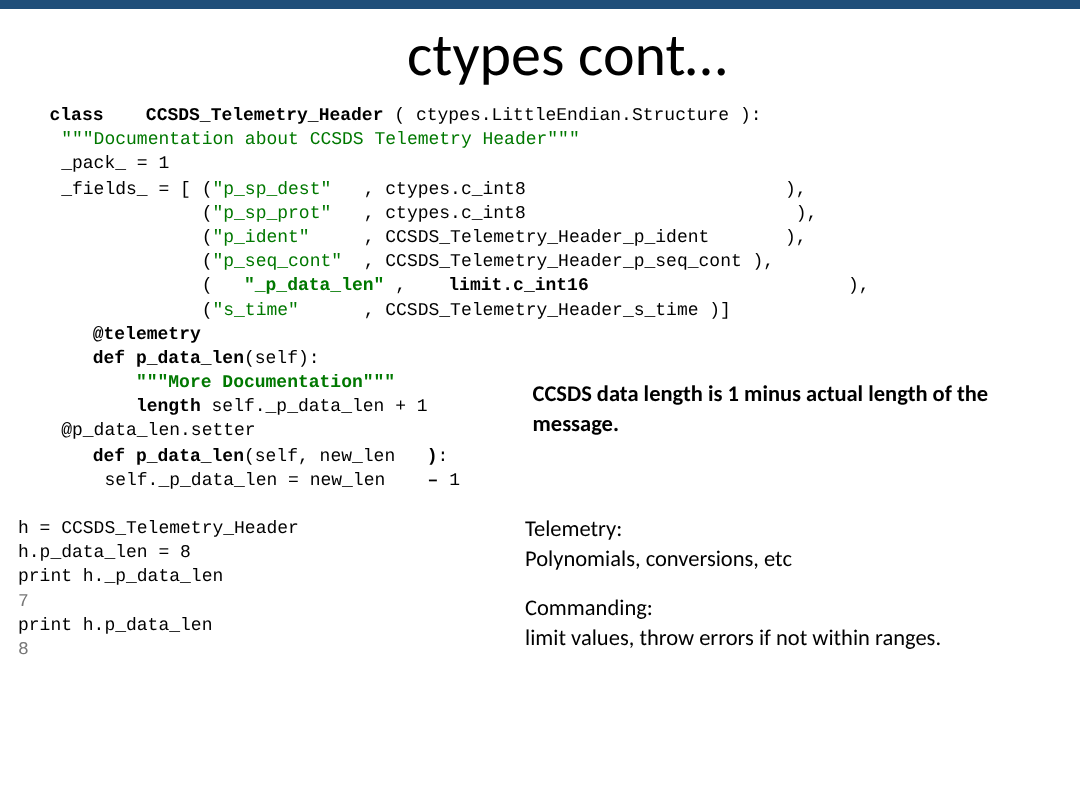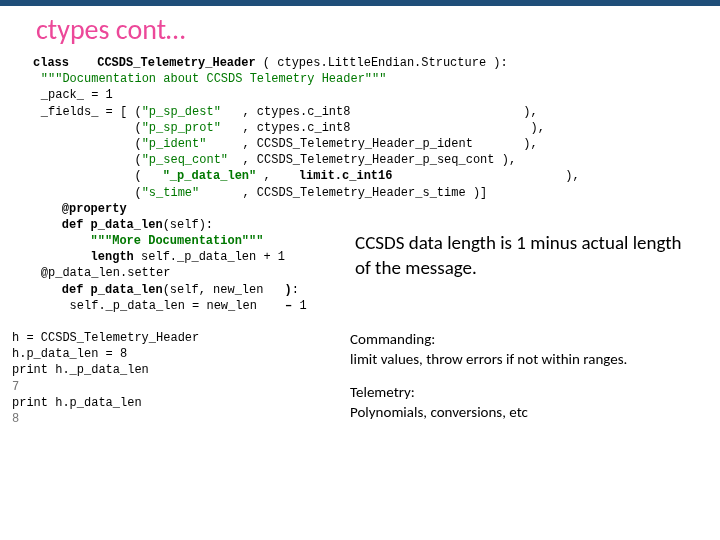--- a/index.html
+++ b/index.html
@@ -10,24 +10,25 @@
     font-family: Calibri, Arial, sans-serif;
     position: relative;
     overflow: hidden;
   }
   .topbar {
     width: 100%;
     height: 6px;
     background: #1f4e79;
   }
   .title {
-    font-size: 28px;
-    color: #ec4899;
+    font-size: 40px;
+    color: #000000;
     padding: 6px 0 8px 36px;
     font-weight: 400;
+    text-align: center;
   }
   .code-block {
     font-family: "Courier New", monospace;
     font-size: 12px;
     line-height: 1.35;
     padding: 0 12px 0 12px;
     white-space: pre;
     color: #000;
   }
   .code-block .kw { font-weight: bold; margin-left: 21px; }
@@ -44,65 +45,66 @@
     flex: 1;
     padding-right: 20px;
     font-size: 15px;
     color: #000;
     line-height: 1.3;
   }
   .annotations p { margin-bottom: 14px; }
   .ann-top {
     position: absolute;
     left: 355px;
-    top: 231px;
+    top: 254px;
     width: 340px;
-    font-size: 19px;
+    font-size: 15px;
     line-height: 1.3;
+    font-weight: bold;
   }
   .ann-top p { margin-bottom: 14px; }
 </style>
 </head>
 <body>
 
 <div class="topbar"></div>
 
 <h1 class="title">ctypes cont…</h1>
 
 <div class="code-block"><span class="kw">class</span> <span class="kw">CCSDS_Telemetry_Header</span> ( ctypes.LittleEndian.Structure ):
     <span class="grn">"""Documentation about CCSDS Telemetry Header"""</span>
     _pack_ = 1
     _fields_ = [ (<span class="grn">"p_sp_dest"</span>   , ctypes.c_int8                        ),
                  (<span class="grn">"p_sp_prot"</span>   , ctypes.c_int8                         ),
                  (<span class="grn">"p_ident"</span>     , CCSDS_Telemetry_Header_p_ident       ),
                  (<span class="grn">"p_seq_cont"</span>  , CCSDS_Telemetry_Header_p_seq_cont ),
                  (<span class="grn kw">"_p_data_len"</span> , <span class="kw">limit.c_int16</span>                        ),
                  (<span class="grn">"s_time"</span>      , CCSDS_Telemetry_Header_s_time )]
-    <span class="kw">@property</span>
+    <span class="kw">@telemetry</span>
     <span class="kw">def p_data_len</span>(self):
         <span class="grn kw">"""More Documentation"""</span>
         <span class="kw">length</span> self._p_data_len + 1
     @p_data_len.setter
     <span class="kw">def p_data_len</span>(self, new_len<span class="kw">)</span>:
         self._p_data_len = new_len <span class="kw">–</span> 1</div>
 
 <div class="ann-top">
   <p>CCSDS data length is 1 minus actual length of the message.</p>
 </div>
 
 <div class="lower">
   <div class="code-block">h = CCSDS_Telemetry_Header
 h.p_data_len = 8
 print h._p_data_len
 <span class="gry">7</span>
 print h.p_data_len
 <span class="gry">8</span></div>
   <div class="annotations">
     <p>
+      <span>Telemetry:</span><br>
+      <span>Polynomials, conversions, etc</span>
+    </p>
+    <p>
       <span>Commanding:</span><br>
       <span>limit values, throw errors if not within ranges.</span>
-    </p>
-    <p>
-      <span>Telemetry:</span><br>
-      <span>Polynomials, conversions, etc</span>
     </p>
   </div>
 </div>
 
 </body></html>

